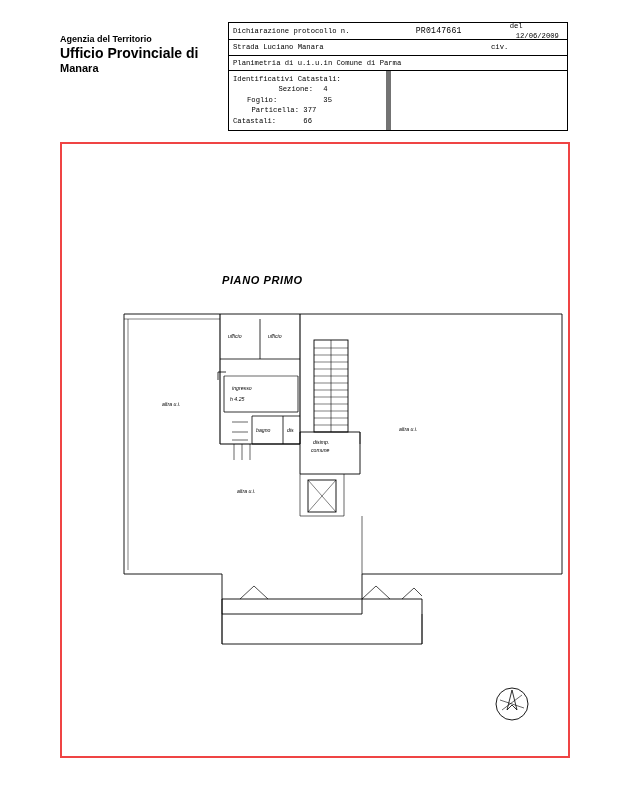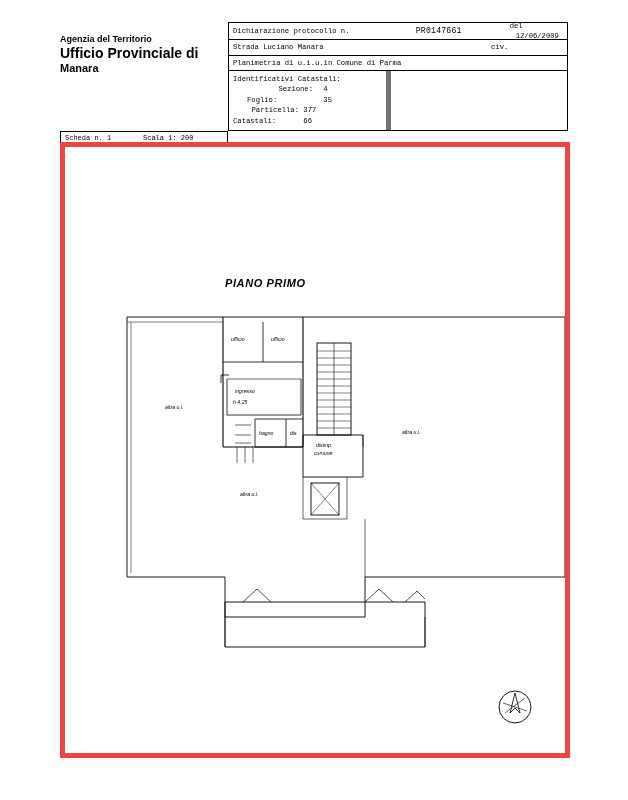--- a/index.html
+++ b/index.html
@@ -133,21 +133,21 @@
   .schedabar .s1 { padding-left: 4px; width: 74px; }
   .schedabar .s2 { padding-left: 4px; }
 
   
   .frame {
     position: absolute;
     left: 60px;
     top: 142px;
     width: 510px;
     height: 616px;
-    border: 5px solid #ef4444;
+    border: 2px solid #ef4444;
     box-sizing: border-box;
     overflow: hidden;
     background: #fff;
   }
 
   .planolabel {
     position: absolute;
     left: 160px;
     top: 130px;
     font-size: 11px;
@@ -223,24 +223,20 @@
             <span style="display:inline-block;width:66px;text-align:left">Catastali:</span>
             <span style="margin-left:0px">66</span>
           </div>
         </div>
 
       </div>
 
     </div>
   </div>
 
-  <div class="schedabar">
-    <div class="s1">Scheda n. 1</div>
-    <div class="s2">Scala 1: 200</div>
-  </div>
 
   <div class="frame">
 
     <div class="planolabel">PIANO PRIMO</div>
 
     <svg class="dwg" viewBox="0 0 510 616" xmlns="http://www.w3.org/2000/svg">
       <g fill="none" stroke="#000" stroke-width="0.9">
 
         <path d="M62 170 L500 170"></path>
         <path d="M62 170 L62 430"></path>

